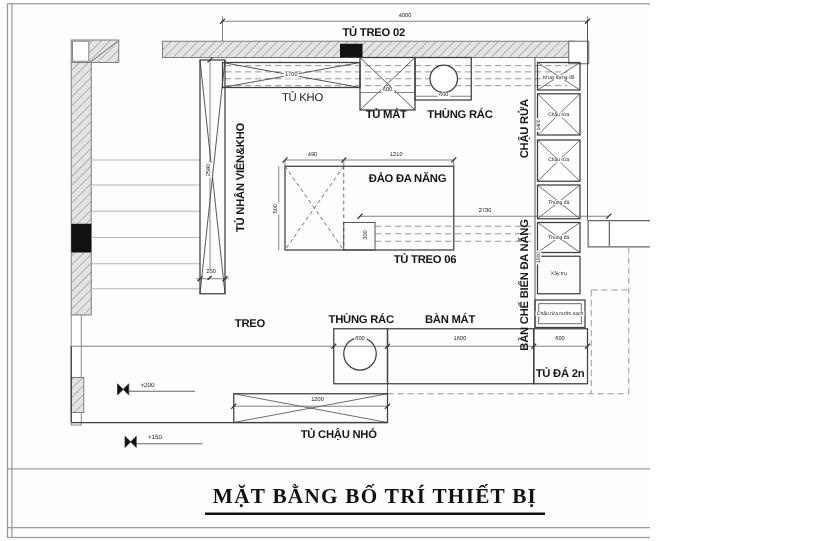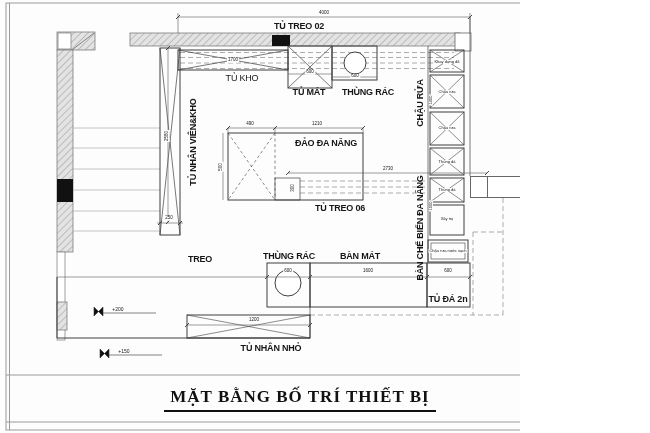--- a/index.html
+++ b/index.html
@@ -205,21 +205,21 @@
       <div class="ann" style="left: 448px; top: 251px; font-size: 4px; font-weight: 400; letter-spacing: 0px; background: rgb(253, 253, 253); padding: 0px 1px; transform: translate(-50%, -50%) rotate(0deg);">Chậu rửa nước sạch</div>
       <div class="ann" style="left: 431px; top: 100px; font-size: 4px; font-weight: 400; letter-spacing: 0px; background: rgb(253, 253, 253); padding: 0px 1px; transform: translate(-50%, -50%) rotate(-90deg);">1400</div>
       <div class="ann" style="left: 431px; top: 206px; font-size: 4px; font-weight: 400; letter-spacing: 0px; background: rgb(253, 253, 253); padding: 0px 1px; transform: translate(-50%, -50%) rotate(-90deg);">1000</div>
       <div class="ann" style="left: 200px; top: 259px; font-size: 9px; font-weight: 700; letter-spacing: -0.2px; transform: translate(-50%, -50%) rotate(0deg);">TREO</div>
       <div class="ann" style="left: 289px; top: 256px; font-size: 9px; font-weight: 700; letter-spacing: -0.2px; transform: translate(-50%, -50%) rotate(0deg);">THÙNG RÁC</div>
       <div class="ann" style="left: 288px; top: 271px; font-size: 4.5px; font-weight: 400; letter-spacing: 0px; background: rgb(253, 253, 253); padding: 0px 1px; transform: translate(-50%, -50%) rotate(0deg);">600</div>
       <div class="ann" style="left: 360px; top: 256px; font-size: 9px; font-weight: 700; letter-spacing: -0.2px; transform: translate(-50%, -50%) rotate(0deg);">BÀN MÁT</div>
       <div class="ann" style="left: 368px; top: 271px; font-size: 4.5px; font-weight: 400; letter-spacing: 0px; background: rgb(253, 253, 253); padding: 0px 1px; transform: translate(-50%, -50%) rotate(0deg);">1600</div>
       <div class="ann" style="left: 448px; top: 271px; font-size: 4.5px; font-weight: 400; letter-spacing: 0px; background: rgb(253, 253, 253); padding: 0px 1px; transform: translate(-50%, -50%) rotate(0deg);">600</div>
       <div class="ann" style="left: 448px; top: 287px; font-size: 9px; font-weight: 700; letter-spacing: -0.2px; transform: translate(-50%, -50%) rotate(0deg); margin-top: 12px;">TỦ ĐÁ 2n</div>
-      <div class="ann" style="left: 271px; top: 348px; font-size: 9px; font-weight: 700; letter-spacing: -0.2px; transform: translate(-50%, -50%) rotate(0deg);">TỦ NHÂN NHỎ</div>
+      <div class="ann" style="left: 271px; top: 348px; font-size: 9px; font-weight: 700; letter-spacing: -0.2px; transform: translate(-50%, -50%) rotate(0deg);">TỦ CHẬU NHỎ</div>
       <div class="ann" style="left: 254px; top: 320px; font-size: 4.5px; font-weight: 400; letter-spacing: 0px; background: rgb(253, 253, 253); padding: 0px 1px; transform: translate(-50%, -50%) rotate(0deg);">1200</div>
       <div class="ann" style="left: 118px; top: 309px; font-size: 5px; font-weight: 400; letter-spacing: 0px; background: rgb(253, 253, 253); padding: 0px 1px; transform: translate(-50%, -50%) rotate(0deg);">+200</div>
       <div class="ann" style="left: 124px; top: 351px; font-size: 5px; font-weight: 400; letter-spacing: 0px; background: rgb(253, 253, 253); padding: 0px 1px; transform: translate(-50%, -50%) rotate(0deg);">+150</div>
     </div>
 
   <div id="pass-bar">
     <i style="left:16px"></i>
     <i style="left:59px"></i>
   </div>
 

